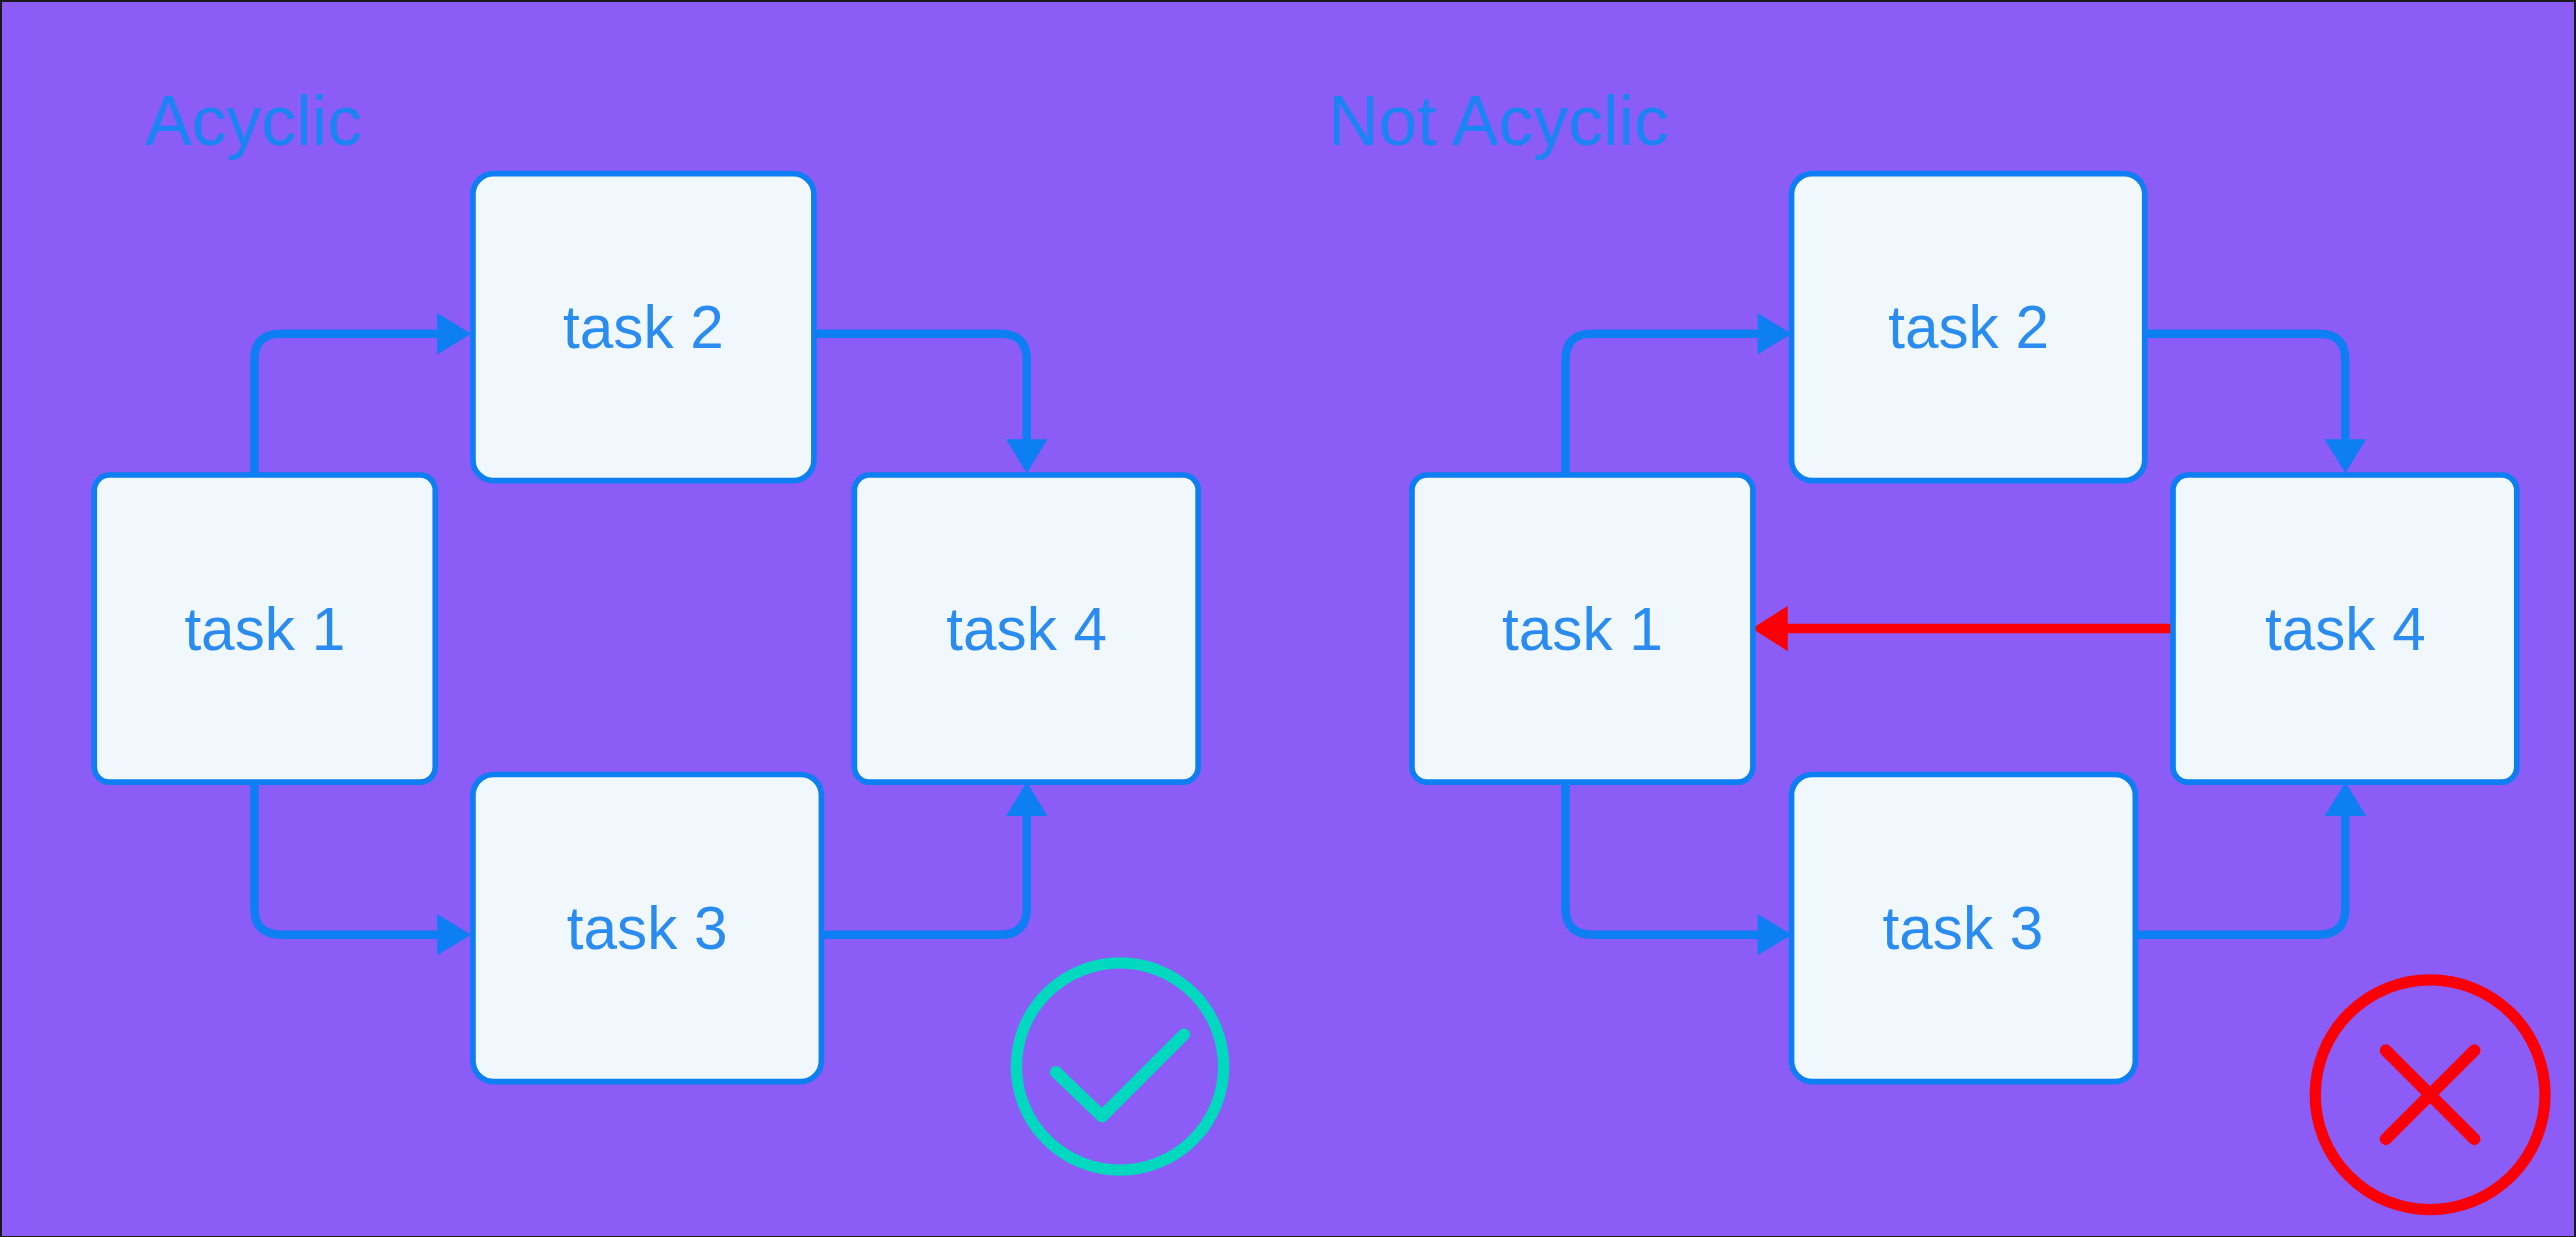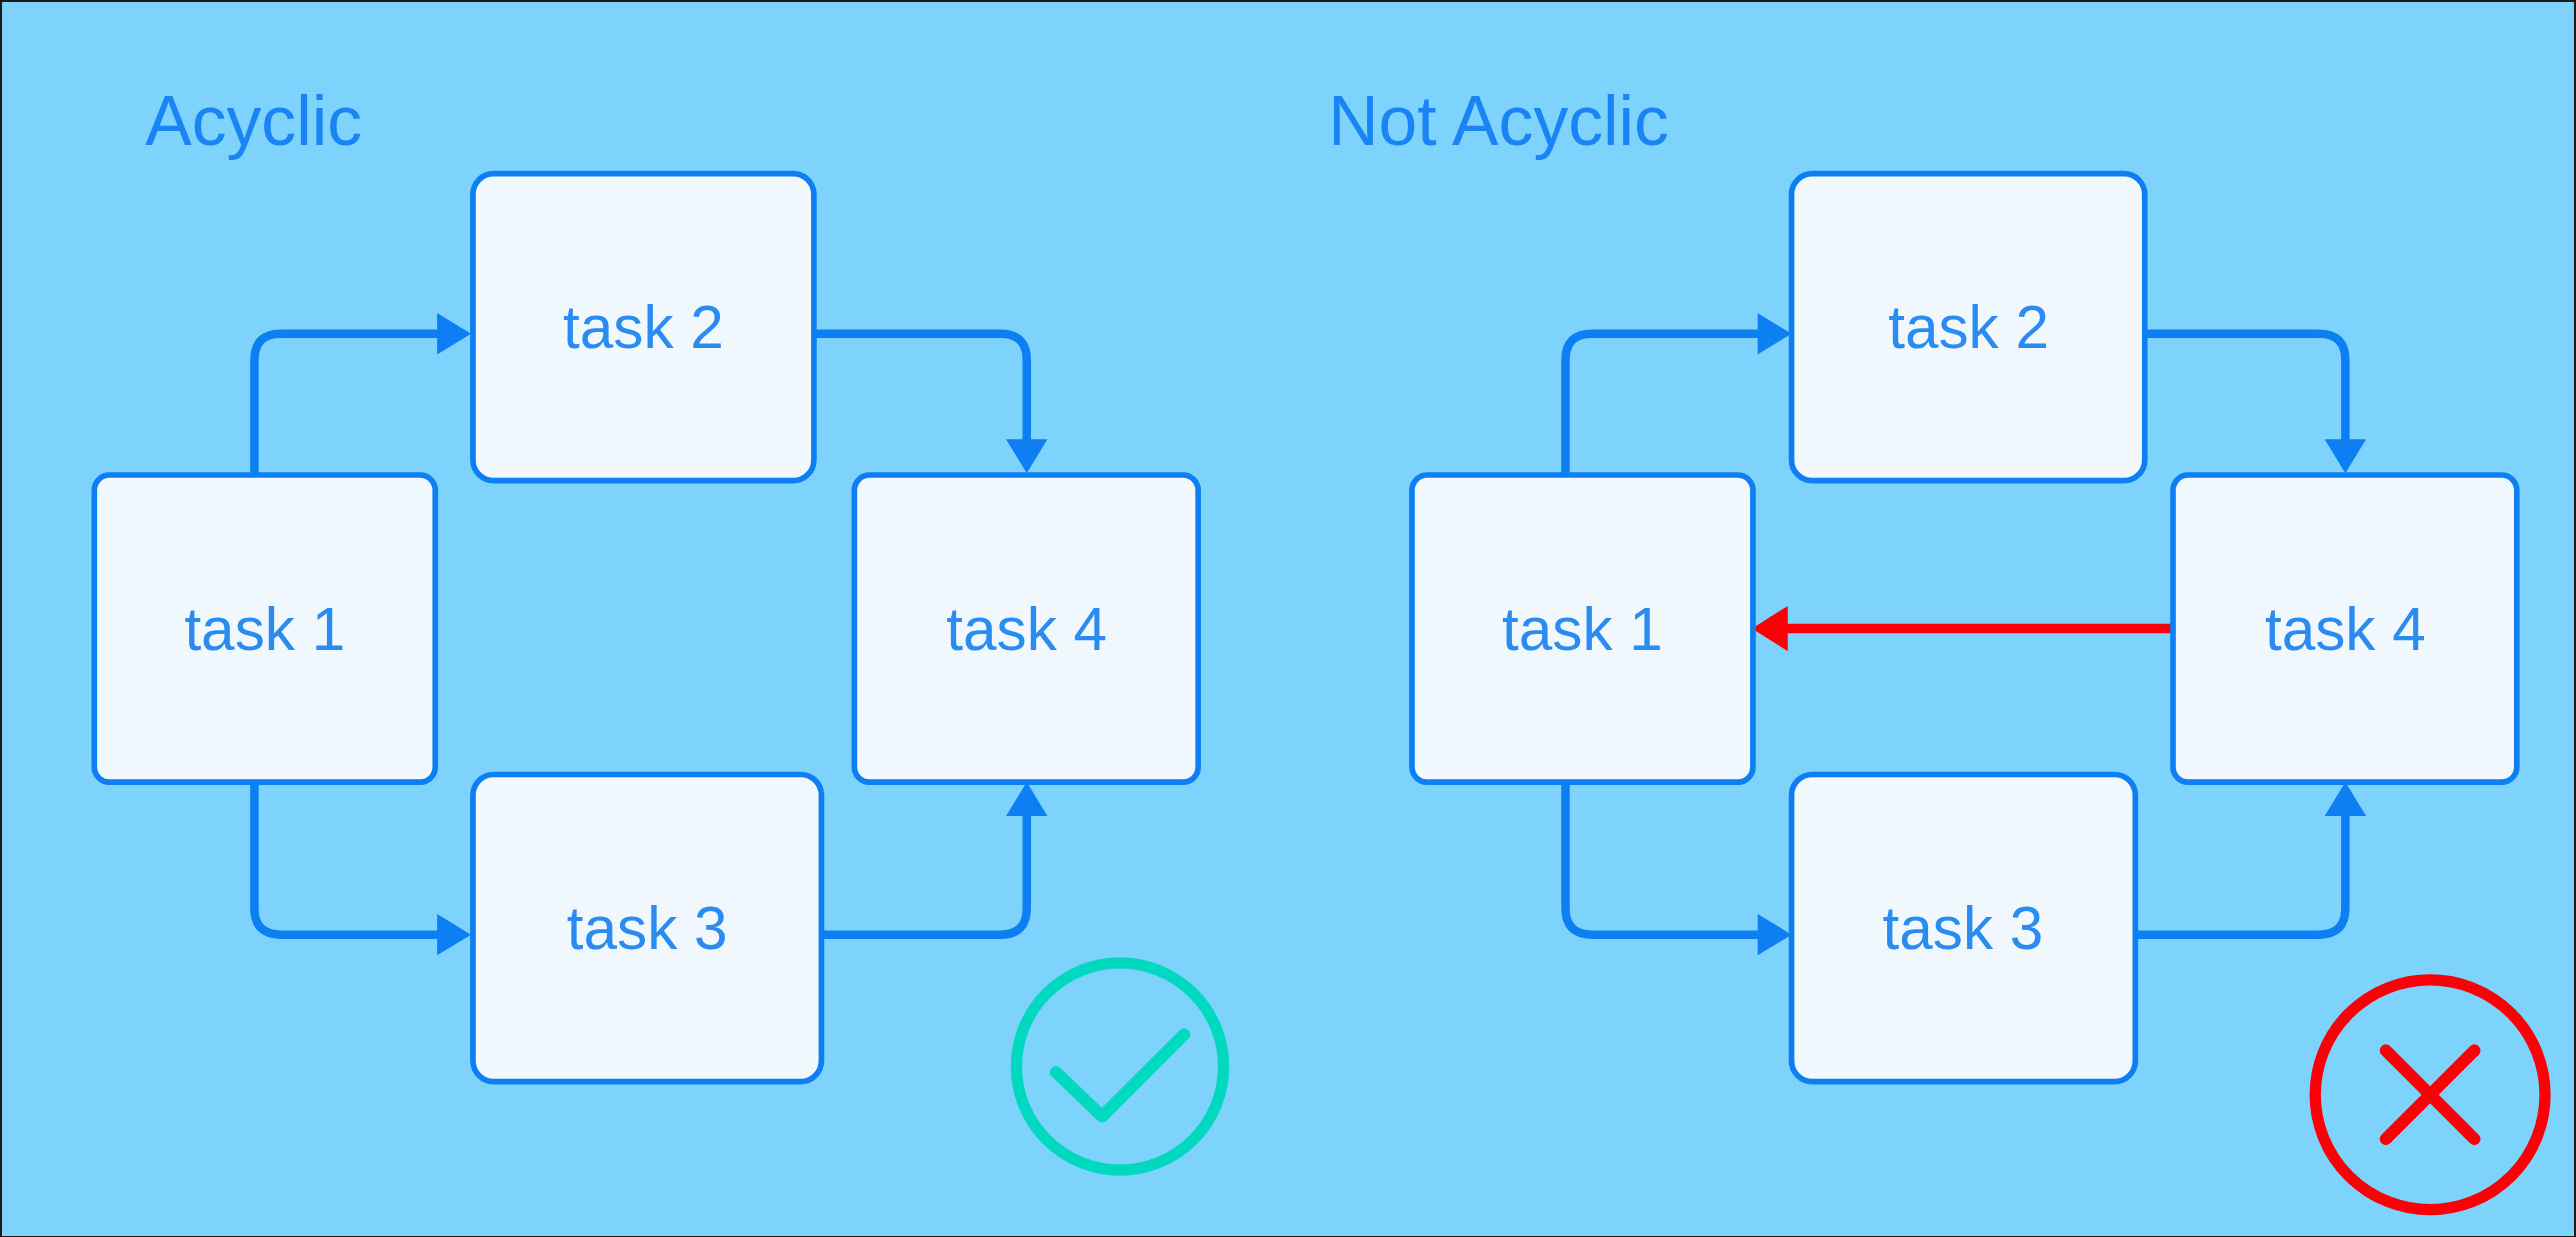--- a/index.html
+++ b/index.html
@@ -1,18 +1,18 @@
 <!DOCTYPE html>
 <html style="font-size:15px"><head>
 <meta charset="utf-8">
 <style>
   html,body{margin:0;padding:0;background:#ffffff;}
   body{width:2576px;height:1238px;overflow:hidden;
        font-family:"Liberation Sans","DejaVu Sans",sans-serif;}
-  #canvas{position:relative;width:2576px;height:1238px;background:#7dd3fc;
+  #canvas{position:relative;width:2576px;height:1238px;background:#8b5cf6;
           box-sizing:border-box;border:2.8px solid #1a1a1a;}
   svg.diagram{position:absolute;left:0;top:0;width:2576px;height:1238px;display:block;}
   .node-rect{fill:#f0f8fd;stroke:#0d7ff2;stroke-width:6;}
   .node-label{fill:#2a8cf0;font-family:"Liberation Sans","DejaVu Sans",sans-serif;
               font-size:64px;text-anchor:middle;dominant-baseline:central;}
   .panel-title{fill:#1a84f5;font-family:"Liberation Sans","DejaVu Sans",sans-serif;
                font-size:74px;dominant-baseline:alphabetic;}
   .edge{fill:none;stroke:#0d7ff2;stroke-width:9;stroke-linecap:butt;stroke-linejoin:round;}
   .edge-cycle{fill:none;stroke:#fb0007;stroke-width:10;stroke-linecap:butt;}
   .arrow-blue{fill:#0d7ff2;}

